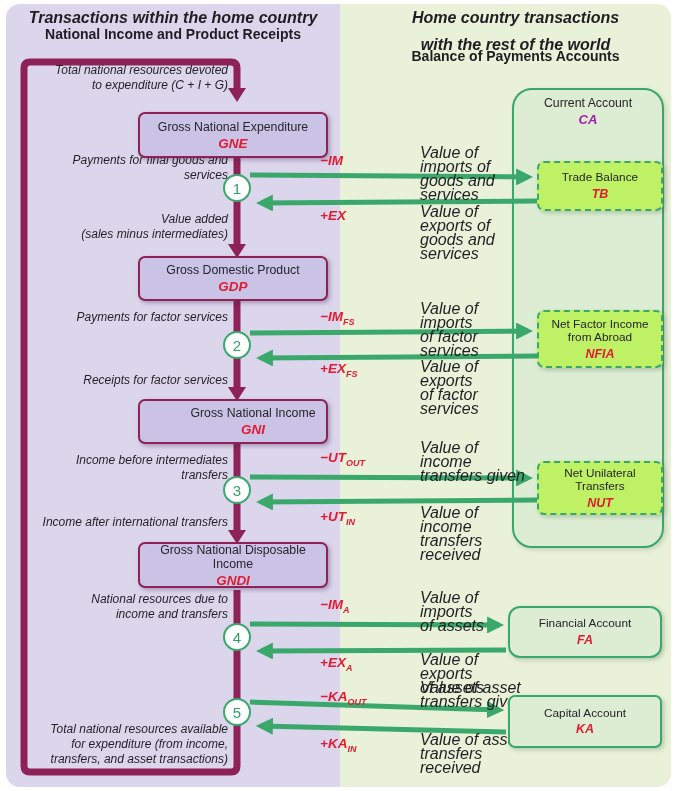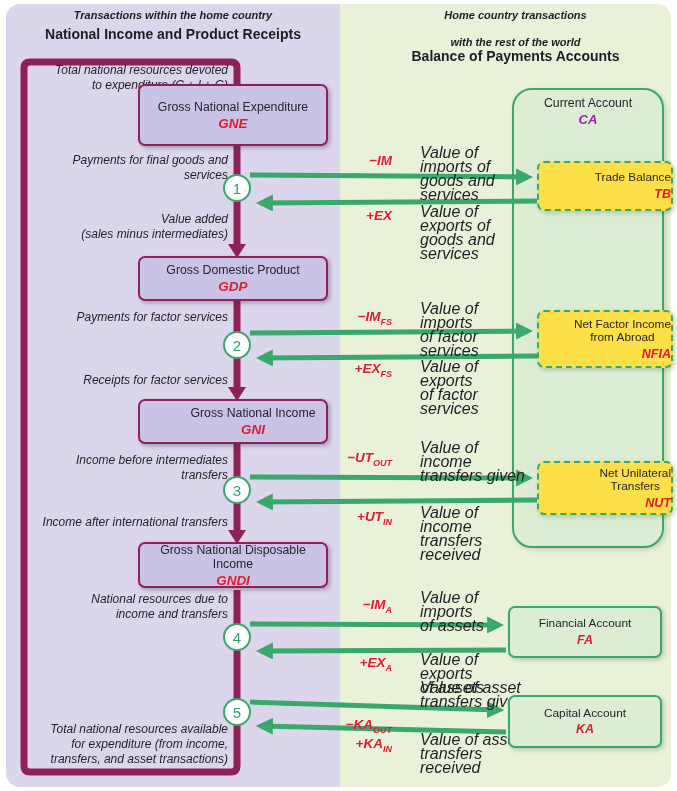--- a/index.html
+++ b/index.html
@@ -5,21 +5,21 @@
   * { margin:0; padding:0; box-sizing:border-box; }
   html,body { background:#ffffff; }
   body { font-family:"Liberation Sans", sans-serif; color:#201f24; }
   .stage { position:relative; width:677px; height:791px; background:#ffffff; overflow:hidden; }
 
   .panel { position:absolute; top:4px; height:783px; z-index:0; }
   .panel-left  { left:6px;   width:334px; background:#dcd6ec; border-radius:14px 0 0 14px; }
   .panel-right { left:340px; width:331px; background:#e9f1d9; border-radius:0 14px 14px 0; }
 
   .hdr { position:absolute; text-align:center; z-index:2; color:#1e1d22; }
-  .hdr-sub { font-style:italic; font-weight:600; font-size:11px; }
+  .hdr-sub { font-style:italic; font-weight:600; font-size:16px; }
   .hdr-main { font-weight:bold; font-size:14px; }
 
   svg.overlay { position:absolute; left:0; top:0; z-index:1; pointer-events:none; }
 
   .ca-group { position:absolute; left:512px; top:88px; width:152px; height:460px;
               background:#dcedd3; border:2px solid #3aa86b; border-radius:20px; z-index:0;
               box-shadow:2px 2px 4px rgba(40,80,50,.18); }
   .ca-head { position:absolute; left:512px; top:96px; width:152px; text-align:center; z-index:2; }
   .ca-title { font-size:12.3px; color:#26242c; }
   .ca-abbr { font-size:13px; font-weight:bold; font-style:italic; color:#a21caf; margin-top:2px; }
@@ -27,34 +27,34 @@
   .pbox { position:absolute; left:138px; width:190px; background:#cbc3e6;
           border:2.5px solid #8e2157; border-radius:7px; text-align:center; z-index:2;
           display:flex; flex-direction:column; justify-content:center;
           box-shadow:2px 2px 4px rgba(60,35,80,.35); }
   .pbox-title { font-size:12.3px; color:#26242c; }
   .pbox-abbr { font-size:13.5px; font-weight:bold; font-style:italic; color:#e01b32; margin-top:2px; }
 
   .gbox { position:absolute; text-align:center; z-index:2; border-radius:7px;
           display:flex; flex-direction:column; justify-content:center;
           box-shadow:2px 2px 4px rgba(40,80,50,.25); }
-  .gbox-dashed { left:537px; width:136px; background:#fde047; border:2px dashed #3aa86b;align-items:flex-end; }
+  .gbox-dashed { left:537px; width:126px; background:#bef264; border:2px dashed #3aa86b; }
   .gbox-solid  { left:508px; width:154px; background:#dcedd3; border:2px solid #3aa86b; }
   .gbox-title { font-size:11.8px; line-height:13.5px; white-space:pre-line; color:#26242c; }
   .gbox-abbr  { font-size:12.5px; font-weight:bold; font-style:italic; color:#e01b32; margin-top:2px; }
 
   .note { position:absolute; left:26px; width:202px; text-align:right;
           font-style:italic; font-size:12px; line-height:14.8px;
           white-space:pre-line; color:#201f24; z-index:2; }
 
   .jcircle { position:absolute; left:223px; width:28px; height:28px; border-radius:50%;
              background:#ffffff; border:2.5px solid #3aa86b; color:#2fa26a;
              font-size:15px; display:flex; align-items:center; justify-content:center; z-index:3; }
 
-  .rlabel { position:absolute; left:320px; width:72px; text-align:right;
+  .rlabel { position:absolute; left:320px; width:72px; 
             color:#e01b32; font-weight:bold; font-style:italic; font-size:13.5px; z-index:2; }
   .rlabel sub { font-size:9px; }
 
   .desc { position:absolute; left:420px; width:112px; font-style:italic; font-size:16px;
           line-height:14px; white-space:pre-line; color:#201f24; z-index:2; }
 </style>
 </head>
 <body>
 
 <div class="stage">
@@ -118,21 +118,21 @@
   <div class="note" style="top:310px;">Payments for factor services</div>
   <div class="note" style="top:373px;">Receipts for factor services</div>
   <div class="note" style="top:453px;">Income before intermediates transfers</div>
   <div class="note" style="top:515px;">Income after international transfers</div>
   <div class="note" style="top:592px;">National resources due to
 income and transfers</div>
   <div class="note" style="top:722px;">Total national resources available
 for expenditure (from income,
 transfers, and asset transactions)</div>
 
-  <div class="pbox" style="top:84px; height:62px;">
+  <div class="pbox" style="top:112px; height:46px;">
     <div class="pbox-title">Gross National Expenditure</div>
     <div class="pbox-abbr">GNE</div>
   </div>
   <div class="pbox" style="top:256px; height:45px;">
     <div class="pbox-title">Gross Domestic Product</div>
     <div class="pbox-abbr">GDP</div>
   </div>
   <div class="pbox" style="top:399px; height:45px;padding-left:40px;">
     <div class="pbox-title">Gross National Income</div>
     <div class="pbox-abbr">GNI</div>
@@ -169,42 +169,42 @@
   <div class="desc" style="top:506px;">Value of income
 transfers received</div>
 
   <div class="rlabel" style="top:597px;"><span>−IM</span><sub>A</sub></div>
   <div class="desc" style="top:591px;">Value of imports
 of assets</div>
   <div class="rlabel" style="top:655px;"><span>+EX</span><sub>A</sub></div>
   <div class="desc" style="top:653px;">Value of exports
 of assets</div>
 
-  <div class="rlabel" style="top:717px;"><span>−KA</span><sub>OUT</sub></div>
+  <div class="rlabel" style="top:689px;"><span>−KA</span><sub>OUT</sub></div>
   <div class="desc" style="top:681px;">Value of asset
 transfers given</div>
   <div class="rlabel" style="top:736px;"><span>+KA</span><sub>IN</sub></div>
   <div class="desc" style="top:733px;">Value of asset
 transfers received</div>
 
   <div class="gbox gbox-dashed" style="top:161px; height:50px;">
     <div class="gbox-title">Trade Balance</div>
     <div class="gbox-abbr">TB</div>
   </div>
   <div class="gbox gbox-dashed" style="top:310px; height:58px;">
     <div class="gbox-title">Net Factor Income
 from Abroad</div>
     <div class="gbox-abbr">NFIA</div>
   </div>
   <div class="gbox gbox-dashed" style="top:461px; height:54px;">
     <div class="gbox-title">Net Unilateral
 Transfers</div>
     <div class="gbox-abbr">NUT</div>
   </div>
-  <div class="gbox gbox-solid" style="top:606px; height:52px;">
+  <div class="gbox gbox-solid" style="top:606px; height:52px;border-radius:12px;">
     <div class="gbox-title">Financial Account</div>
     <div class="gbox-abbr">FA</div>
   </div>
   <div class="gbox gbox-solid" style="top:695px; height:53px;">
     <div class="gbox-title">Capital Account</div>
     <div class="gbox-abbr">KA</div>
   </div>
 
 </div>
 

